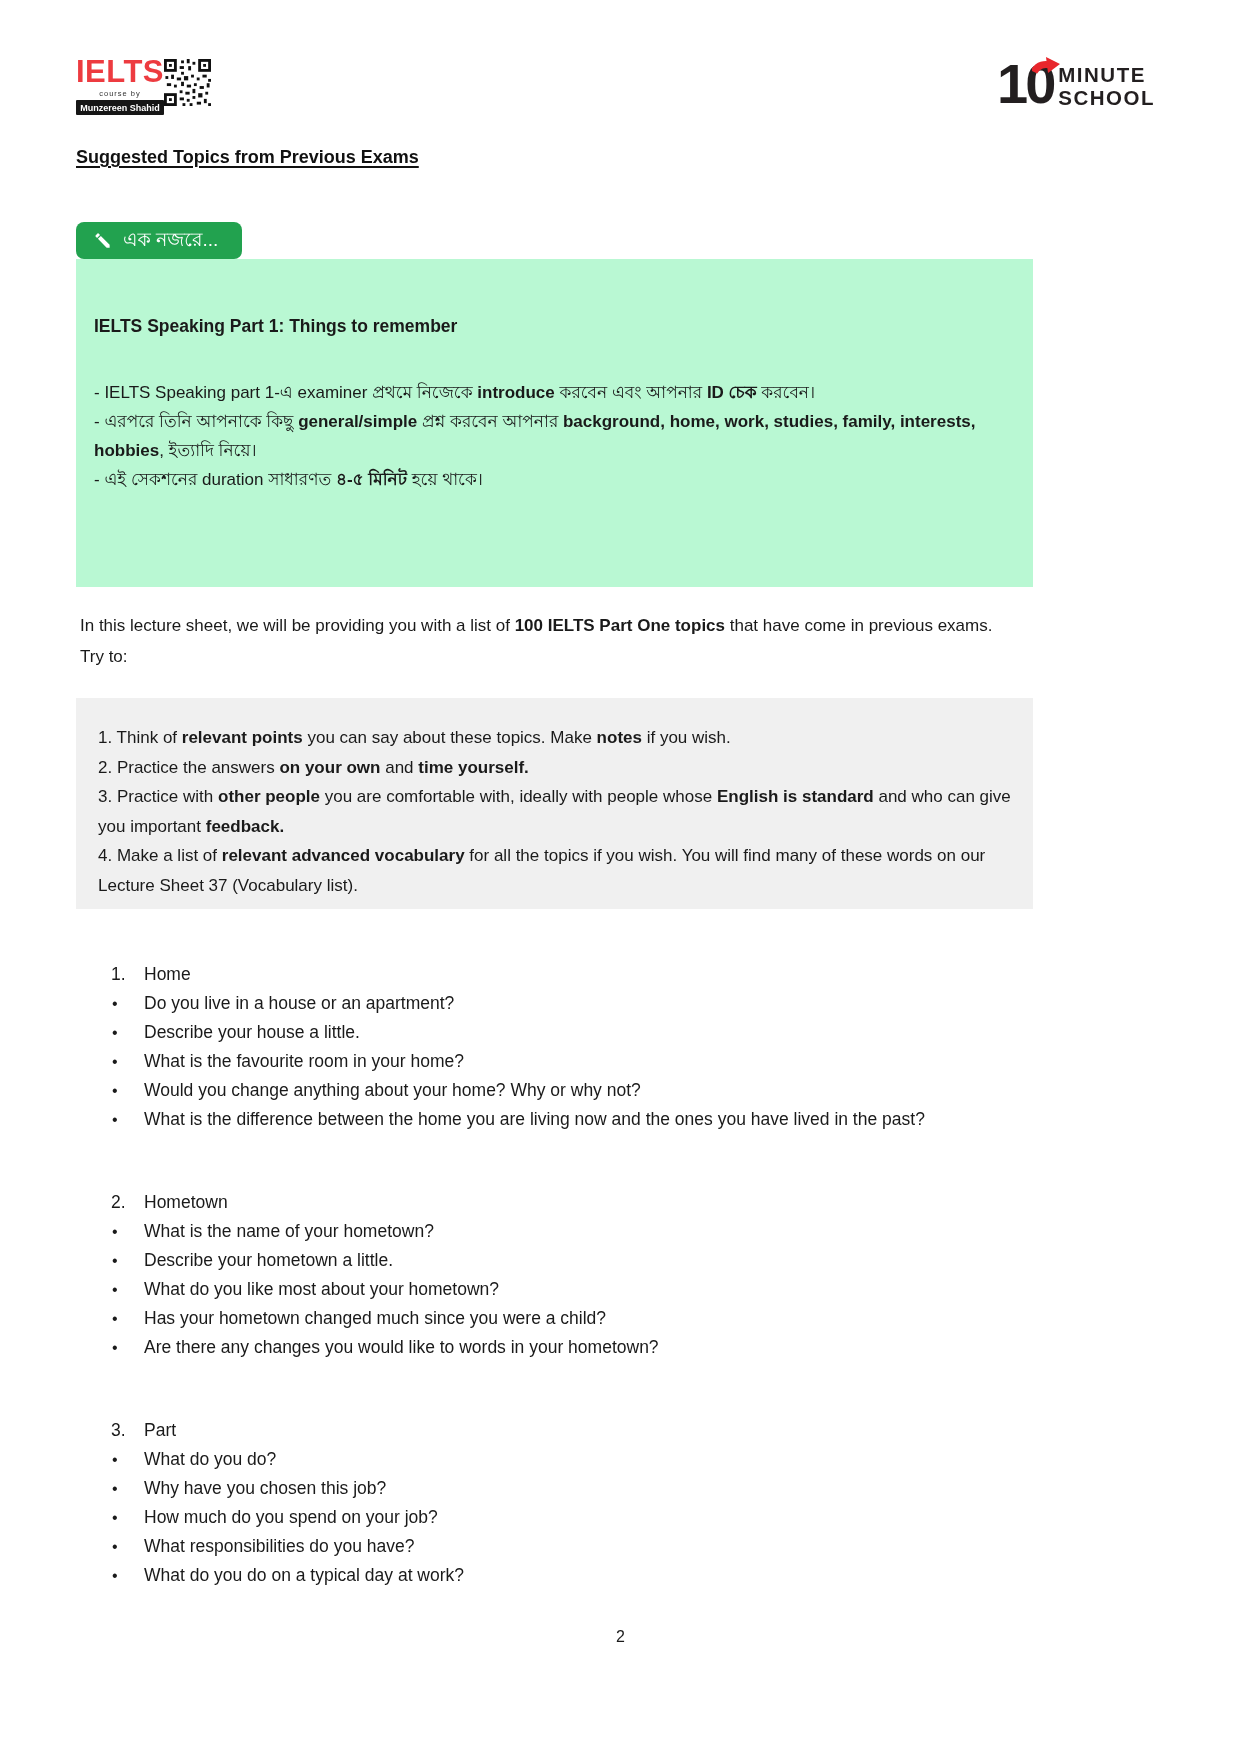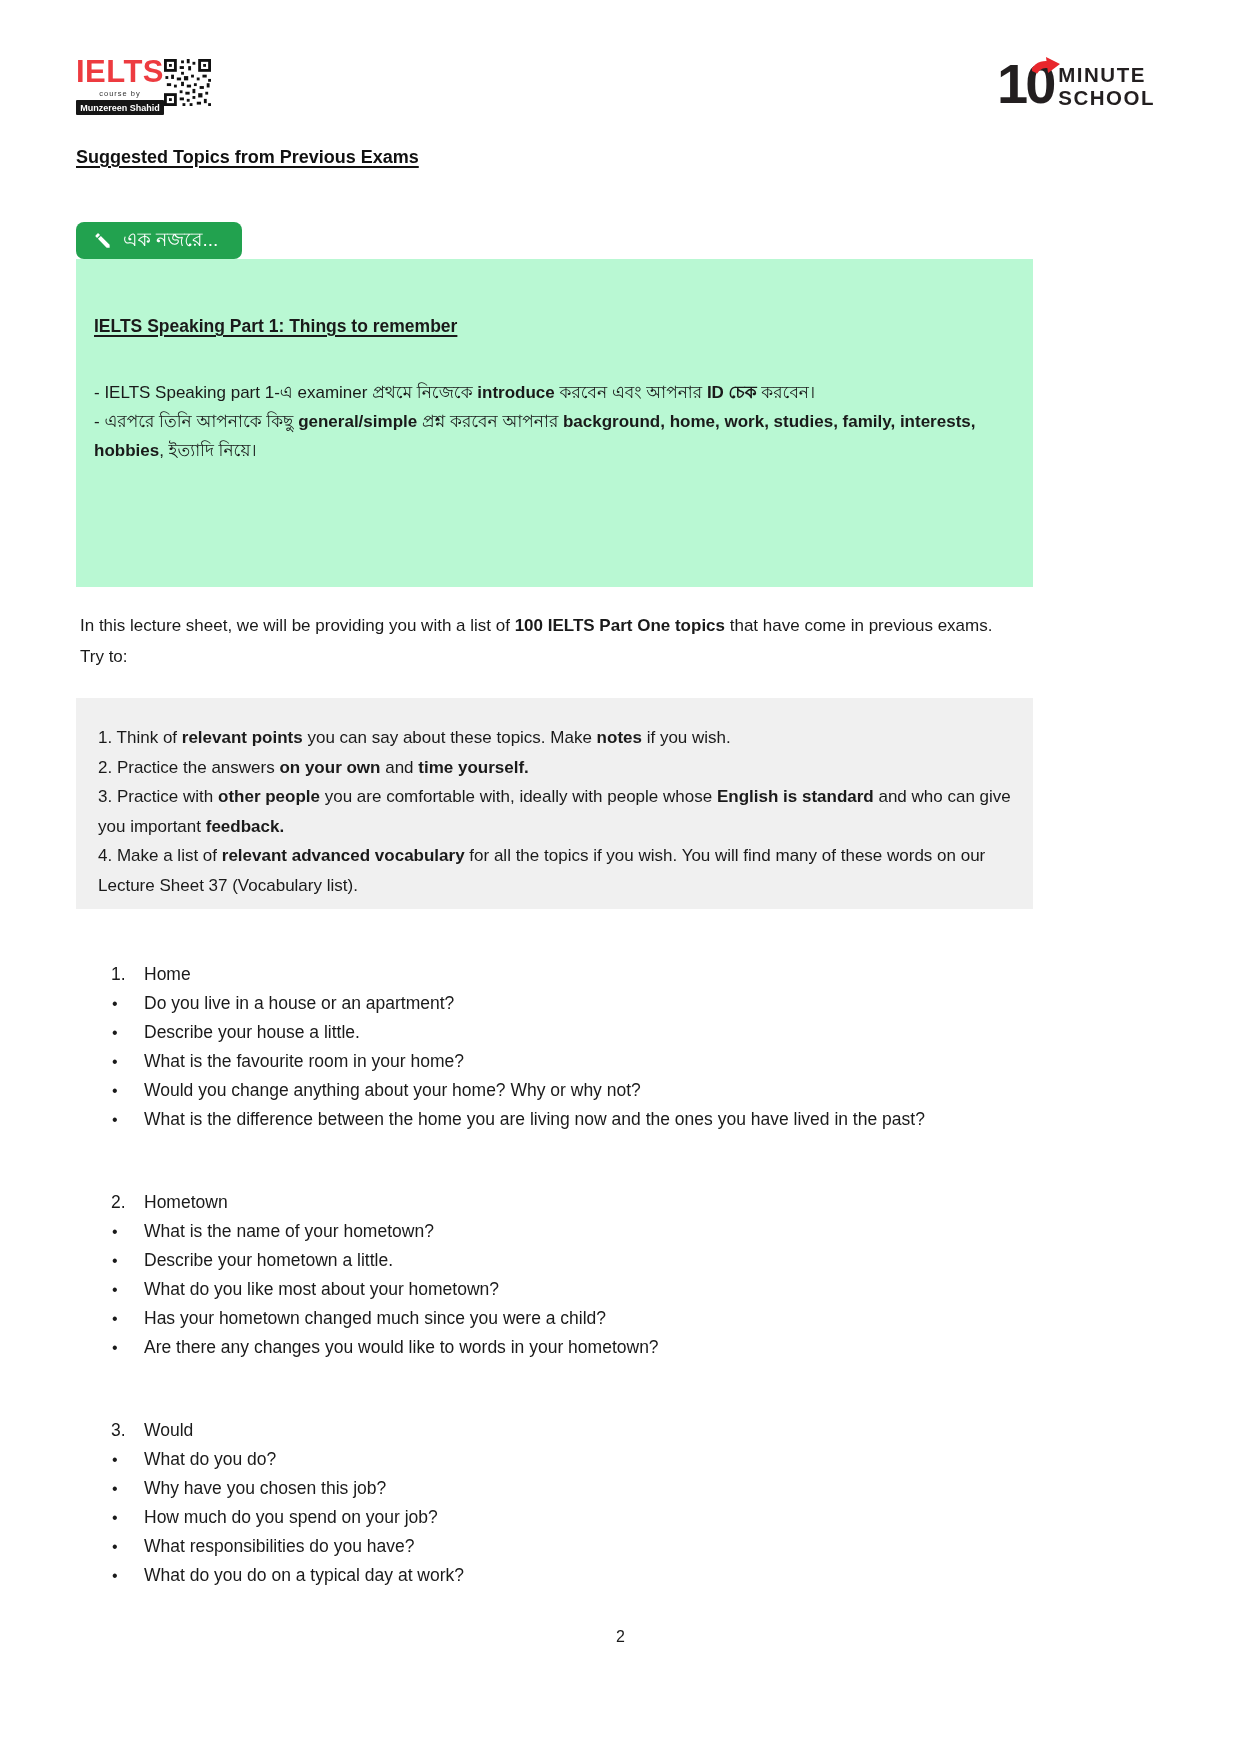--- a/index.html
+++ b/index.html
@@ -27,21 +27,21 @@
     text-decoration:underline; text-decoration-thickness:1.5px; text-underline-offset:3px; color:#111; }
 
   .glance-badge { position:absolute; left:76px; top:222px; height:37px; background:#22a24f; color:#ffffff;
     border-radius:8px; display:flex; align-items:center; gap:11px; padding:0 24px 0 17px;
     font-size:19px; }
   .pen-icon { width:19px; height:19px; }
 
   
   .mint-box { position:absolute; left:76px; top:259px; width:957px; height:328px; background:#b9f8d3;
     box-sizing:border-box; padding:57px 18px 0 18px; font-size:17px; }
-  .mint-title { display:inline-block; font-weight:700; font-size:17.5px; text-decoration:underline;
+  .mint-title { display:inline-block; font-weight:700; font-size:17.5px; 
     text-decoration-thickness:1.5px; text-underline-offset:3px; margin:0 0 41px 0; }
   .mint-box p.rich { margin:0; line-height:29px; }
 
   
   .intro { position:absolute; left:76px; top:606px; width:937px; margin:4px; font-size:17px; line-height:31px; }
 
   
   .tips-box { position:absolute; left:76px; top:698px; width:957px; height:211px; background:#f0f0f0;
     box-sizing:border-box; padding:25px 22px 0 22px; font-size:17px; }
   .tips-box p.rich { margin:0; line-height:29.5px; }
@@ -137,20 +137,21 @@
     <svg class="pen-icon" viewBox="0 0 24 24" aria-hidden="true" style="transform:scaleX(-1);">
       <path fill="#ffffff" d="M3 17.25V21h3.75L17.81 9.94l-3.75-3.75L3 17.25zM20.71 7.04a1 1 0 0 0 0-1.41l-2.34-2.34a1 1 0 0 0-1.41 0l-1.83 1.83 3.75 3.75 1.83-1.83z"></path>
     </svg>
     <span>এক নজরে...</span>
   </div>
 
   <div class="mint-box">
     <span class="mint-title">IELTS Speaking Part 1: Things to remember</span>
     <p class="rich"><span>- IELTS Speaking part 1-এ examiner প্রথমে নিজেকে </span><span class="bold">introduce</span><span> করবেন এবং আপনার </span><span class="bold">ID চেক</span><span> করবেন।</span></p>
     <p class="rich"><span>- এরপরে তিনি আপনাকে কিছু </span><span class="bold">general/simple</span><span> প্রশ্ন করবেন আপনার </span><span class="bold">background, home, work, studies, family, interests, hobbies</span><span>, ইত্যাদি নিয়ে।</span></p>
+    <p class="rich"><span>- এই সেকশনের duration সাধারণত </span><span class="bold">৪-৫ মিনিট</span><span> হয়ে থাকে।</span></p>
   </div>
 
   <p class="intro rich"><span>In this lecture sheet, we will be providing you with a list of </span><span class="bold">100 IELTS Part One topics</span><span> that have come in previous exams. Try to:</span></p>
 
   <div class="tips-box">
     <p class="rich"><span>1. Think of </span><span class="bold">relevant points</span><span> you can say about these topics. Make </span><span class="bold">notes</span><span> if you wish.</span></p>
     <p class="rich"><span>2. Practice the answers </span><span class="bold">on your own</span><span> and </span><span class="bold">time yourself.</span></p>
     <p class="rich"><span>3. Practice with </span><span class="bold">other people</span><span> you are comfortable with, ideally with people whose </span><span class="bold">English is standard</span><span> and who can give you important </span><span class="bold">feedback.</span></p>
     <p class="rich"><span>4. Make a list of </span><span class="bold">relevant advanced vocabulary</span><span> for all the topics if you wish. You will find many of these words on our Lecture Sheet 37 (Vocabulary list).</span></p>
   </div>
@@ -207,21 +208,21 @@
       </div>
       <div class="q-row">
         <span class="marker dot">•</span>
         <span class="q-text">Are there any changes you would like to words in your hometown?</span>
       </div>
     </div>
 
     <div class="topic">
       <div class="topic-title-row">
         <span class="marker num">3.</span>
-        <span class="topic-title">Would</span>
+        <span class="topic-title">Part</span>
       </div>
       <div class="q-row">
         <span class="marker dot">•</span>
         <span class="q-text">What do you do?</span>
       </div>
       <div class="q-row">
         <span class="marker dot">•</span>
         <span class="q-text">Why have you chosen this job?</span>
       </div>
       <div class="q-row">

